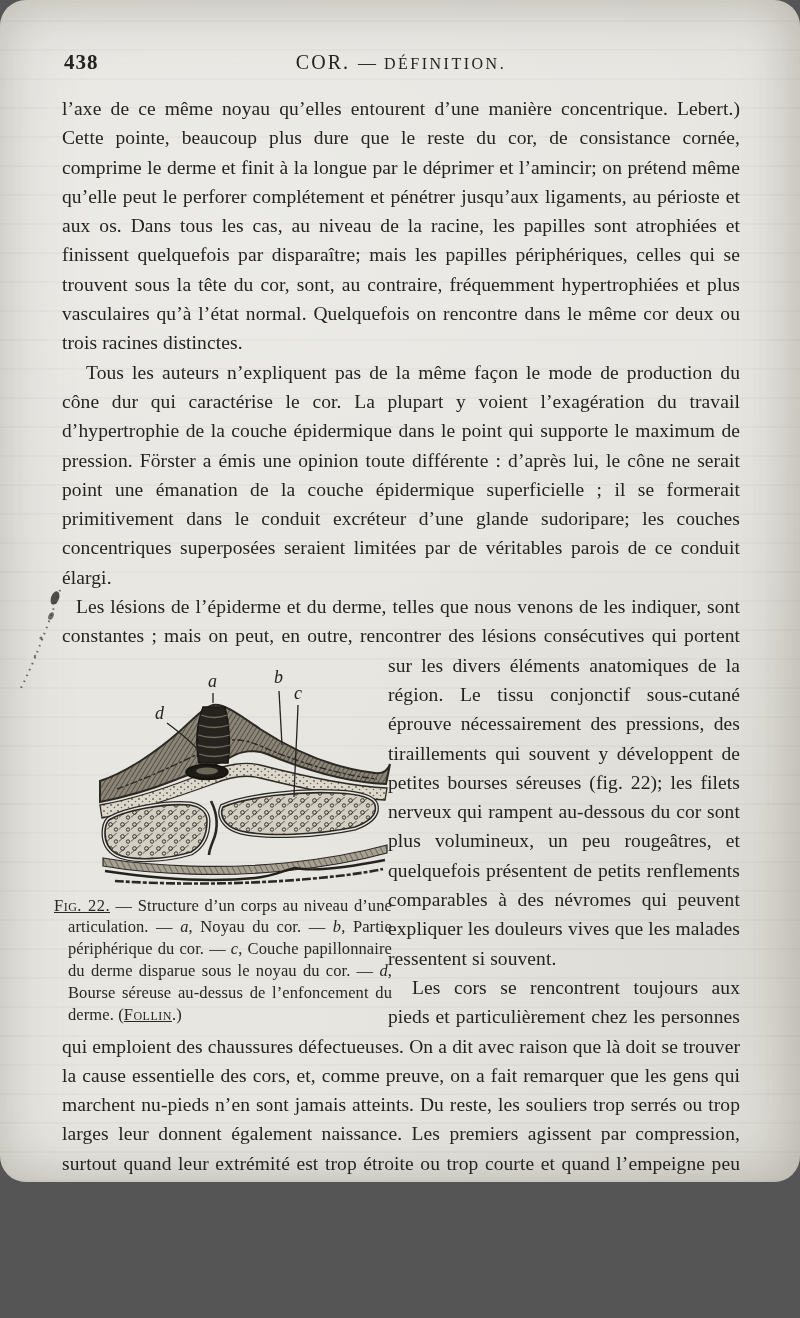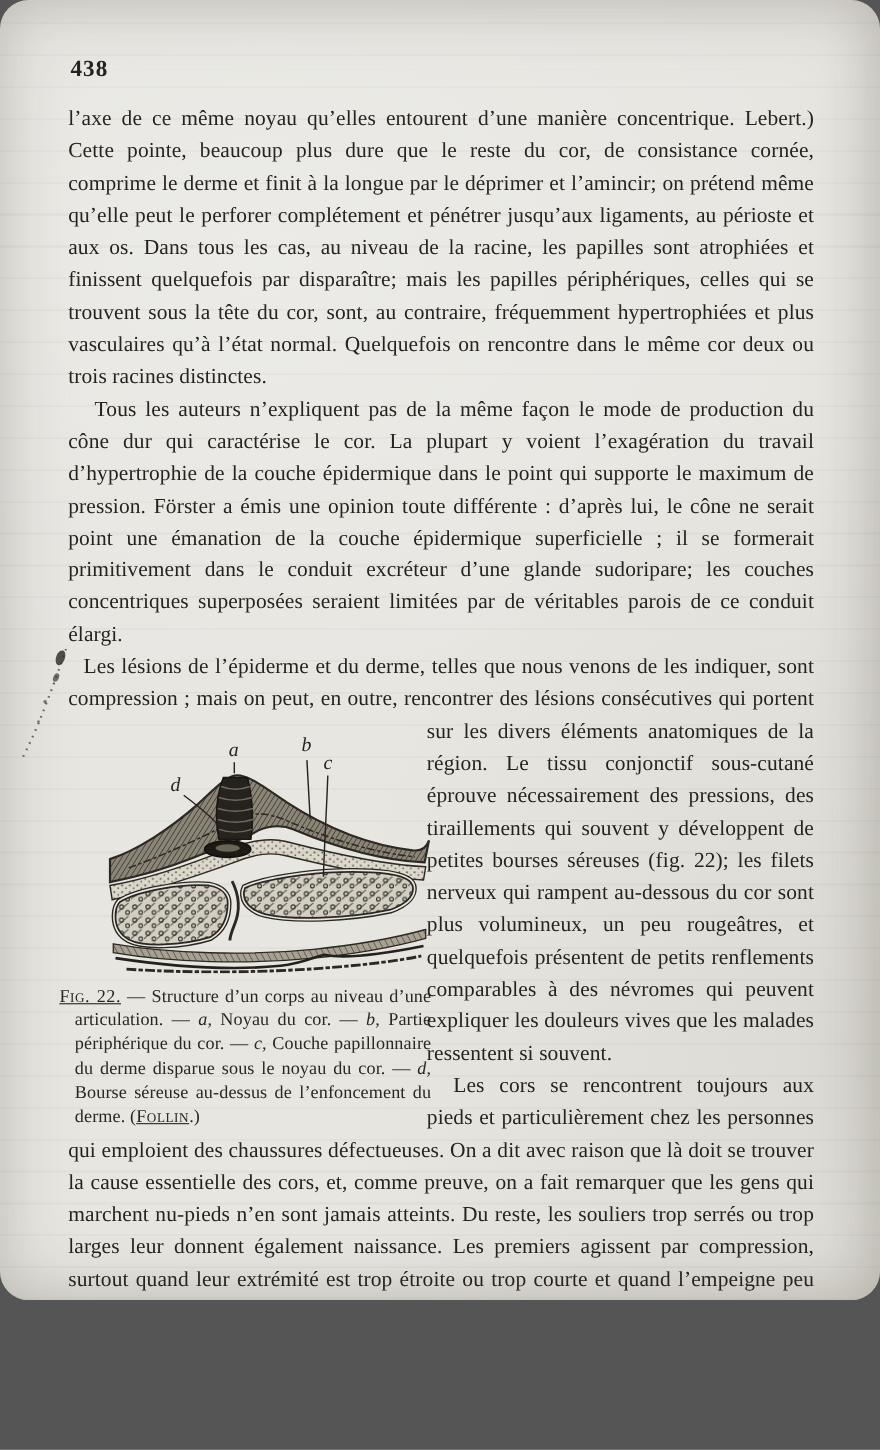--- a/index.html
+++ b/index.html
@@ -82,29 +82,32 @@
     font-style:italic;font-size:18px;fill:#262320;
   }
 </style>
 </head>
 <body>
 
 <div class="page">
 
   <div class="page-header">
     <span class="page-number">438</span>
+    <span class="running-title">
+      <span class="t-main">COR.</span><span class="t-sep">—</span><span class="t-sub">DÉFINITION.</span>
+    </span>
   </div>
 
   <div class="body-text">
 
     <p class="para">l’axe de ce même noyau qu’elles entourent d’une manière concentrique. Lebert.) Cette pointe, beaucoup plus dure que le reste du cor, de consistance cornée, comprime le derme et finit à la longue par le déprimer et l’amincir; on prétend même qu’elle peut le perforer complétement et pénétrer jusqu’aux ligaments, au périoste et aux os. Dans tous les cas, au niveau de la racine, les papilles sont atrophiées et finissent quelquefois par disparaître; mais les papilles périphériques, celles qui se trouvent sous la tête du cor, sont, au contraire, fréquemment hypertrophiées et plus vasculaires qu’à l’état normal. Quelquefois on rencontre dans le même cor deux ou trois racines distinctes.</p>
 
     <p class="para indent">Tous les auteurs n’expliquent pas de la même façon le mode de production du cône dur qui caractérise le cor. La plupart y voient l’exagération du travail d’hypertrophie de la couche épidermique dans le point qui supporte le maximum de pression. Förster a émis une opinion toute différente : d’après lui, le cône ne serait point une émanation de la couche épidermique superficielle ; il se formerait primitivement dans le conduit excréteur d’une glande sudoripare; les couches concentriques superposées seraient limitées par de véritables parois de ce conduit élargi.</p>
 
-    <p class="para small-indent"><span>Les lésions de l’épiderme et du derme, telles que nous venons de les indiquer, sont compression ; mais on peut, en outre, rencontrer des lésions </span><span class="figure-float">
+    <p class="para small-indent"><span>Les lésions de l’épiderme et du derme, telles que nous venons de les indiquer, sont constantes ; mais on peut, en outre, rencontrer des lésions </span><span class="figure-float">
           <svg class="figure-art" width="300" height="232" viewBox="0 0 300 232" xmlns="http://www.w3.org/2000/svg">
         <defs>
           <pattern id="hatchA" width="4" height="4" patternUnits="userSpaceOnUse" patternTransform="rotate(32)">
             <rect width="4" height="4" fill="#8b8578"></rect>
             <line x1="0" y1="0" x2="0" y2="4" stroke="#47423a" stroke-width="1.6"></line>
           </pattern>
           <pattern id="hatchB" width="5" height="5" patternUnits="userSpaceOnUse" patternTransform="rotate(-28)">
             <rect width="5" height="5" fill="#a7a193"></rect>
             <line x1="0" y1="0" x2="0" y2="5" stroke="#555046" stroke-width="1.4"></line>
           </pattern>

